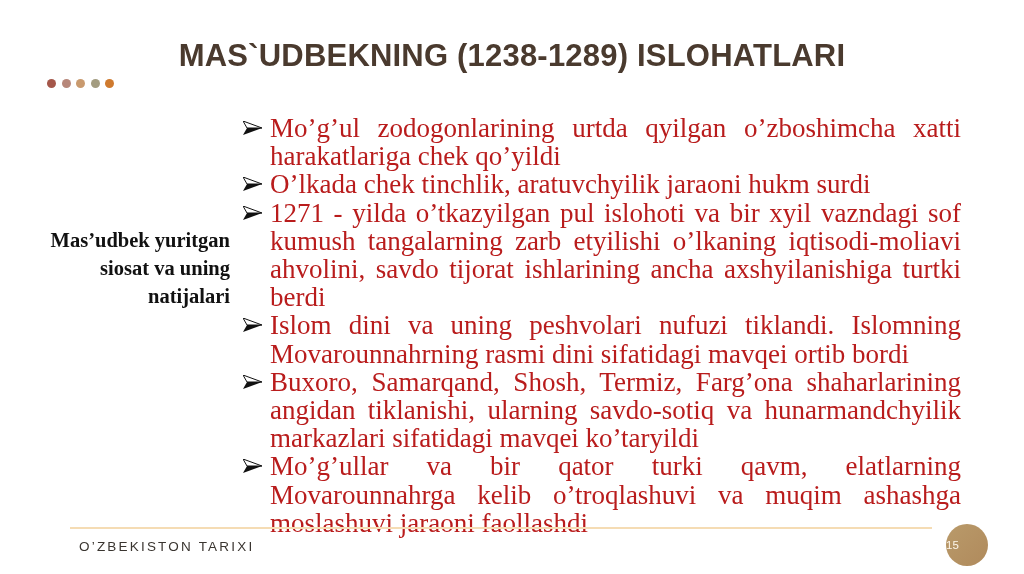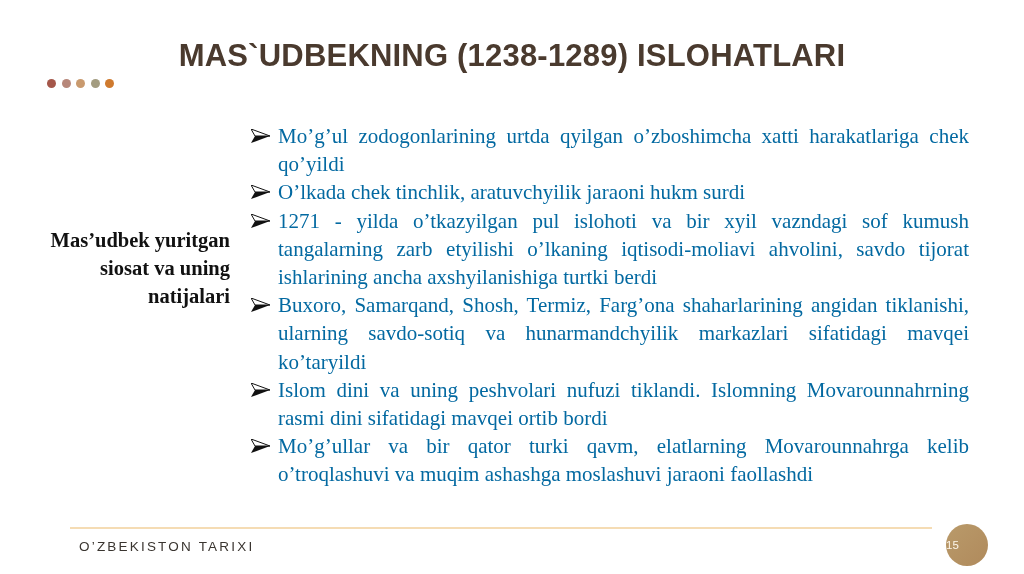--- a/index.html
+++ b/index.html
@@ -52,27 +52,27 @@
       font-weight: bold;
       font-size: 20.5px;
       line-height: 28px;
       color: #111111;
     }
     .bullets {
       position: absolute;
       left: 242px;
       top: 114px;
       width: 719px;
-      margin: 8px;
+      margin: 0;
       padding: 0;
       list-style: none;
       font-family: "Liberation Serif", serif;
-      font-size: 21px;
+      font-size: 27px;
       line-height: 28.2px;
-      color: #0369a1;
+      color: #b91c1c;
     }
     .bullet-item {
       position: relative;
       padding-left: 28px;
       text-align: justify;
       text-align-last: left;
     }
     .bullet-glyph {
       position: absolute;
       left: 0;
@@ -162,30 +162,30 @@
       </span>
     <span>1271 - yilda o’tkazyilgan pul islohoti va bir xyil vazndagi sof kumush tangalarning zarb etyilishi o’lkaning iqtisodi-moliavi ahvolini, savdo tijorat ishlarining ancha axshyilanishiga turtki berdi</span>
   </li>
   <li class="bullet-item">
     <span class="bullet-glyph">
         <svg width="19" height="14" viewBox="0 0 19 14">
           <polygon points="0,0 19,7 4,7" fill="#ffffff" stroke="#111" stroke-width="1"></polygon>
           <polygon points="4,7 19,7 0,14" fill="#111"></polygon>
         </svg>
       </span>
+    <span>Islom dini va uning peshvolari nufuzi tiklandi. Islomning Movarounnahrning rasmi dini sifatidagi mavqei ortib bordi</span>
+  </li>
+  <li class="bullet-item">
+    <span class="bullet-glyph">
+        <svg width="19" height="14" viewBox="0 0 19 14">
+          <polygon points="0,0 19,7 4,7" fill="#ffffff" stroke="#111" stroke-width="1"></polygon>
+          <polygon points="4,7 19,7 0,14" fill="#111"></polygon>
+        </svg>
+      </span>
     <span>Buxoro, Samarqand, Shosh, Termiz, Farg’ona shaharlarining angidan tiklanishi, ularning savdo-sotiq va hunarmandchyilik markazlari sifatidagi mavqei ko’taryildi</span>
-  </li>
-  <li class="bullet-item">
-    <span class="bullet-glyph">
-        <svg width="19" height="14" viewBox="0 0 19 14">
-          <polygon points="0,0 19,7 4,7" fill="#ffffff" stroke="#111" stroke-width="1"></polygon>
-          <polygon points="4,7 19,7 0,14" fill="#111"></polygon>
-        </svg>
-      </span>
-    <span>Islom dini va uning peshvolari nufuzi tiklandi. Islomning Movarounnahrning rasmi dini sifatidagi mavqei ortib bordi</span>
   </li>
   <li class="bullet-item">
     <span class="bullet-glyph">
         <svg width="19" height="14" viewBox="0 0 19 14">
           <polygon points="0,0 19,7 4,7" fill="#ffffff" stroke="#111" stroke-width="1"></polygon>
           <polygon points="4,7 19,7 0,14" fill="#111"></polygon>
         </svg>
       </span>
     <span>Mo’g’ullar va bir qator turki qavm, elatlarning Movarounnahrga kelib o’troqlashuvi va muqim ashashga moslashuvi jaraoni faollashdi</span>
   </li>

